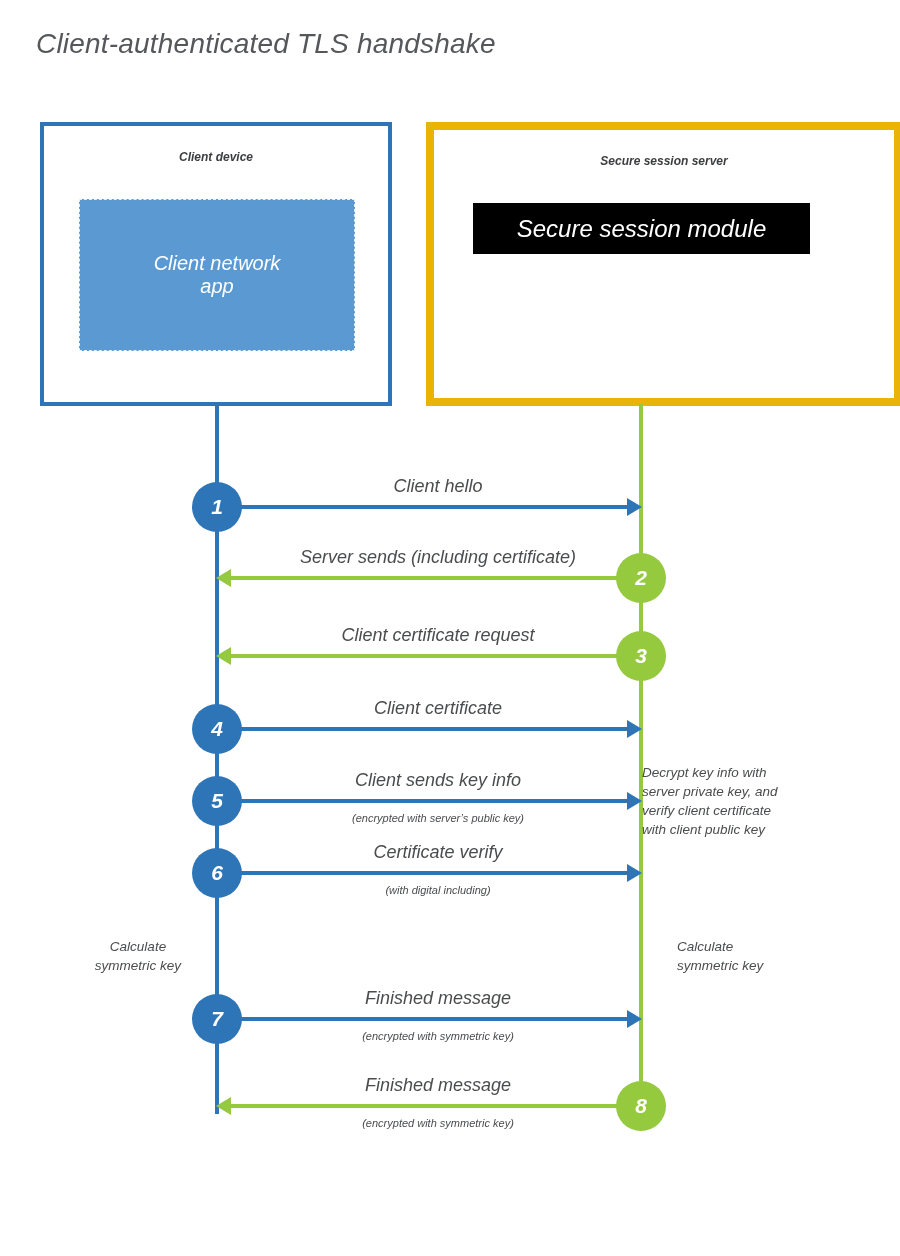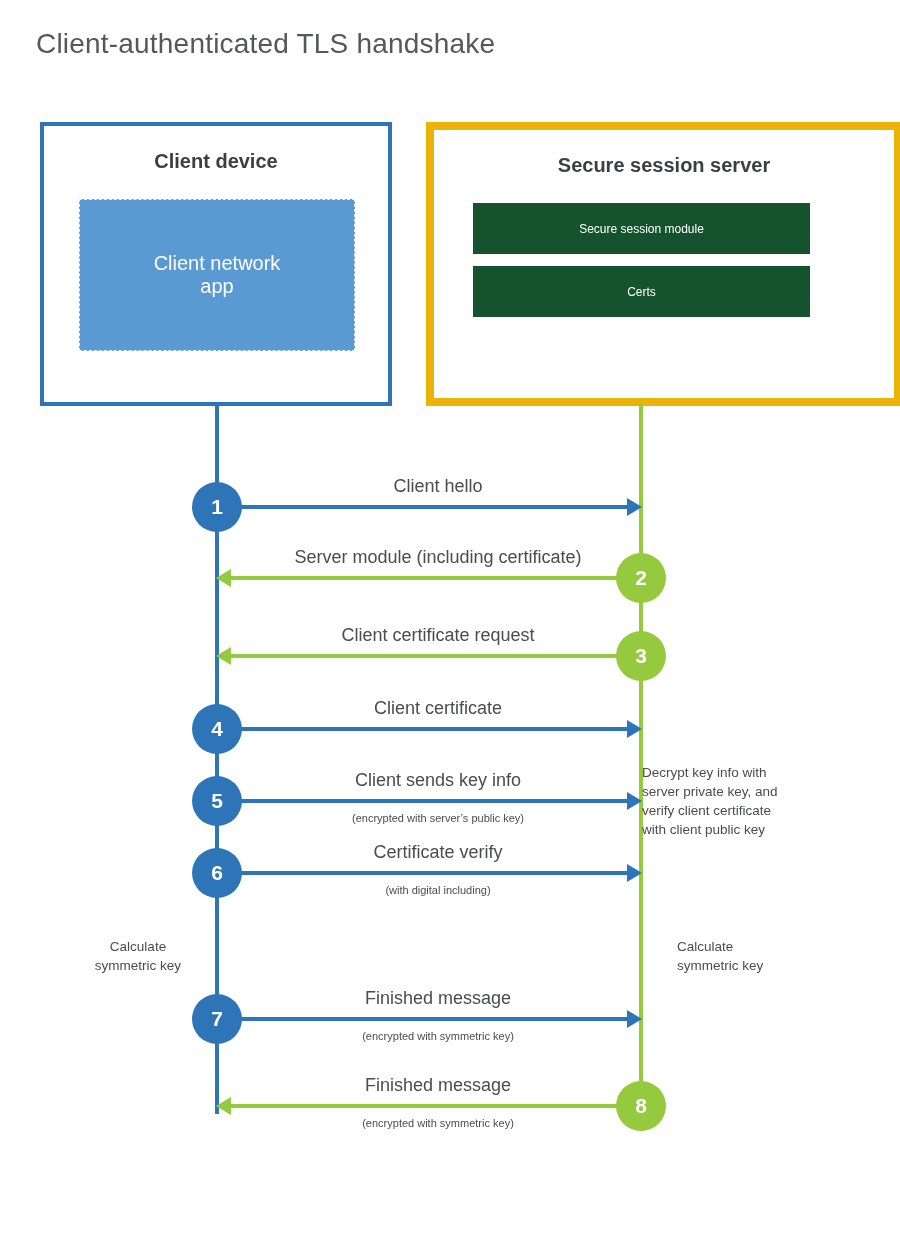--- a/index.html
+++ b/index.html
@@ -1,43 +1,43 @@
 <!DOCTYPE html>
 <html><head>
 <meta charset="utf-8">
 <style>
   * { margin:0; padding:0; box-sizing:border-box; }
   html,body { background:#ffffff; }
   body { font-family:"Liberation Sans","DejaVu Sans",sans-serif; }
   .page {
     position:relative; width:900px; height:1256px; background:#ffffff;
-    overflow:hidden; margin:0 auto;
+    overflow:hidden; margin:0 auto;font-style:italic;
   }
   .title {
     position:absolute; left:36px; top:28px;
     font-size:28px; font-weight:400; color:#56575a; letter-spacing:.2px;
   }
 
   
   .actor-box { position:absolute; top:122px; height:284px; background:#fff; }
   .client-box { left:40px;  width:352px; border:4px solid #2e75b8; }
   .server-box { left:426px; width:476px; border:8px solid #eab308; }
   .actor-title {
     position:absolute; left:0; right:0; top:24px; text-align:center;
-    font-size:20px; font-weight:700; color:#3d3e40;
+    font-size:12px; font-weight:700; color:#3d3e40;
   }
   .app-box {
     position:absolute; left:35px; top:73px; width:276px; height:152px;
     background:#5b99d2; border:1px dashed rgba(255,255,255,.85);
     display:flex; align-items:center; justify-content:center;
     color:#ffffff; font-size:20px; text-align:center; white-space:pre-line;
   }
   .server-bar {
     position:absolute; left:39px; width:337px; height:51px;
-    background:#14532d; color:#ffffff; font-size:12px;
+    background:#000000; color:#ffffff; font-size:24px;
     display:flex; align-items:center; justify-content:center;
   }
   .bar-0 { top:73px; } .bar-1 { top:136px; } .bar-2 { top:197px; }
 
   
   .lifeline { position:absolute; width:4px; }
   .lifeline.blue  { left:215px; top:404px; height:710px; background:#2e75b8; }
   .lifeline.green { left:639px; top:404px; height:704px; background:#95c93e; }
 
   
@@ -86,36 +86,35 @@
 
   <div class="actor-box client-box">
     <div class="actor-title">Client device</div>
     <div class="app-box">Client network
 app</div>
   </div>
 
   <div class="actor-box server-box">
     <div class="actor-title">Secure session server</div>
     <div class="server-bar bar-0">Secure session module</div>
-    <div class="server-bar bar-1">Certs</div>
   </div>
 
   <div class="lifeline blue"></div>
   <div class="lifeline green"></div>
 
   <div class="step right" style="--y:507px">
     <div class="arrow"></div>
     <div class="msg">Client hello</div>
     <div class="sub"></div>
     <div class="badge">1</div>
   </div>
 
   <div class="step left" style="--y:578px">
     <div class="arrow"></div>
-    <div class="msg">Server module (including certificate)</div>
+    <div class="msg">Server sends (including certificate)</div>
     <div class="sub"></div>
     <div class="badge">2</div>
   </div>
 
   <div class="step left" style="--y:656px">
     <div class="arrow"></div>
     <div class="msg">Client certificate request</div>
     <div class="sub"></div>
     <div class="badge">3</div>
   </div>

